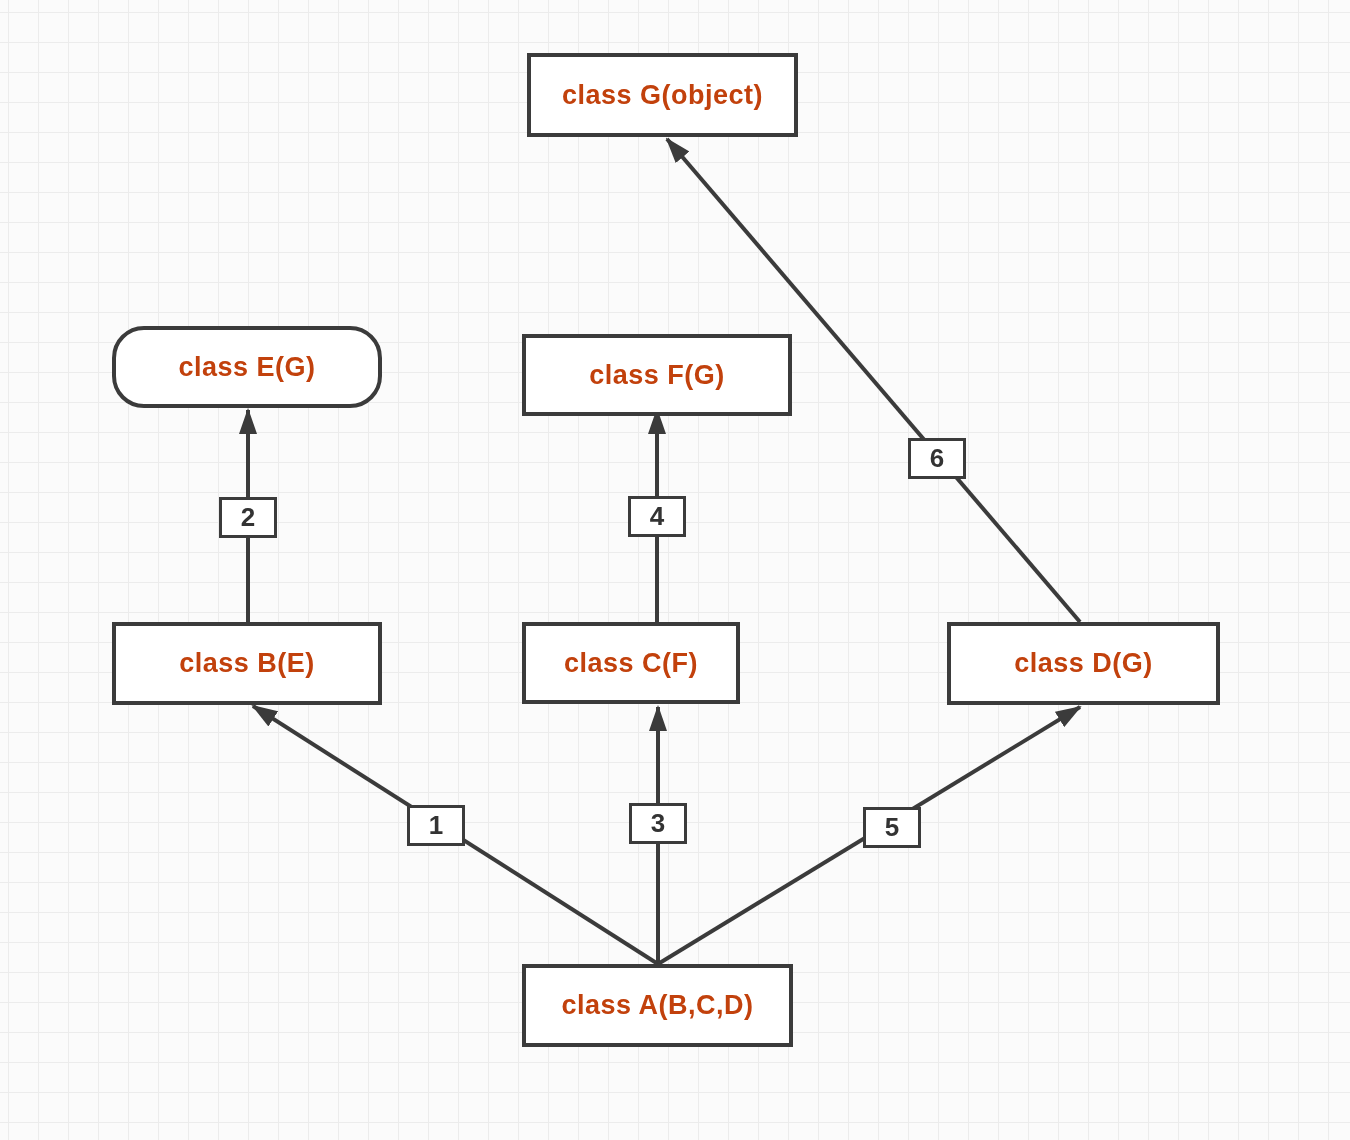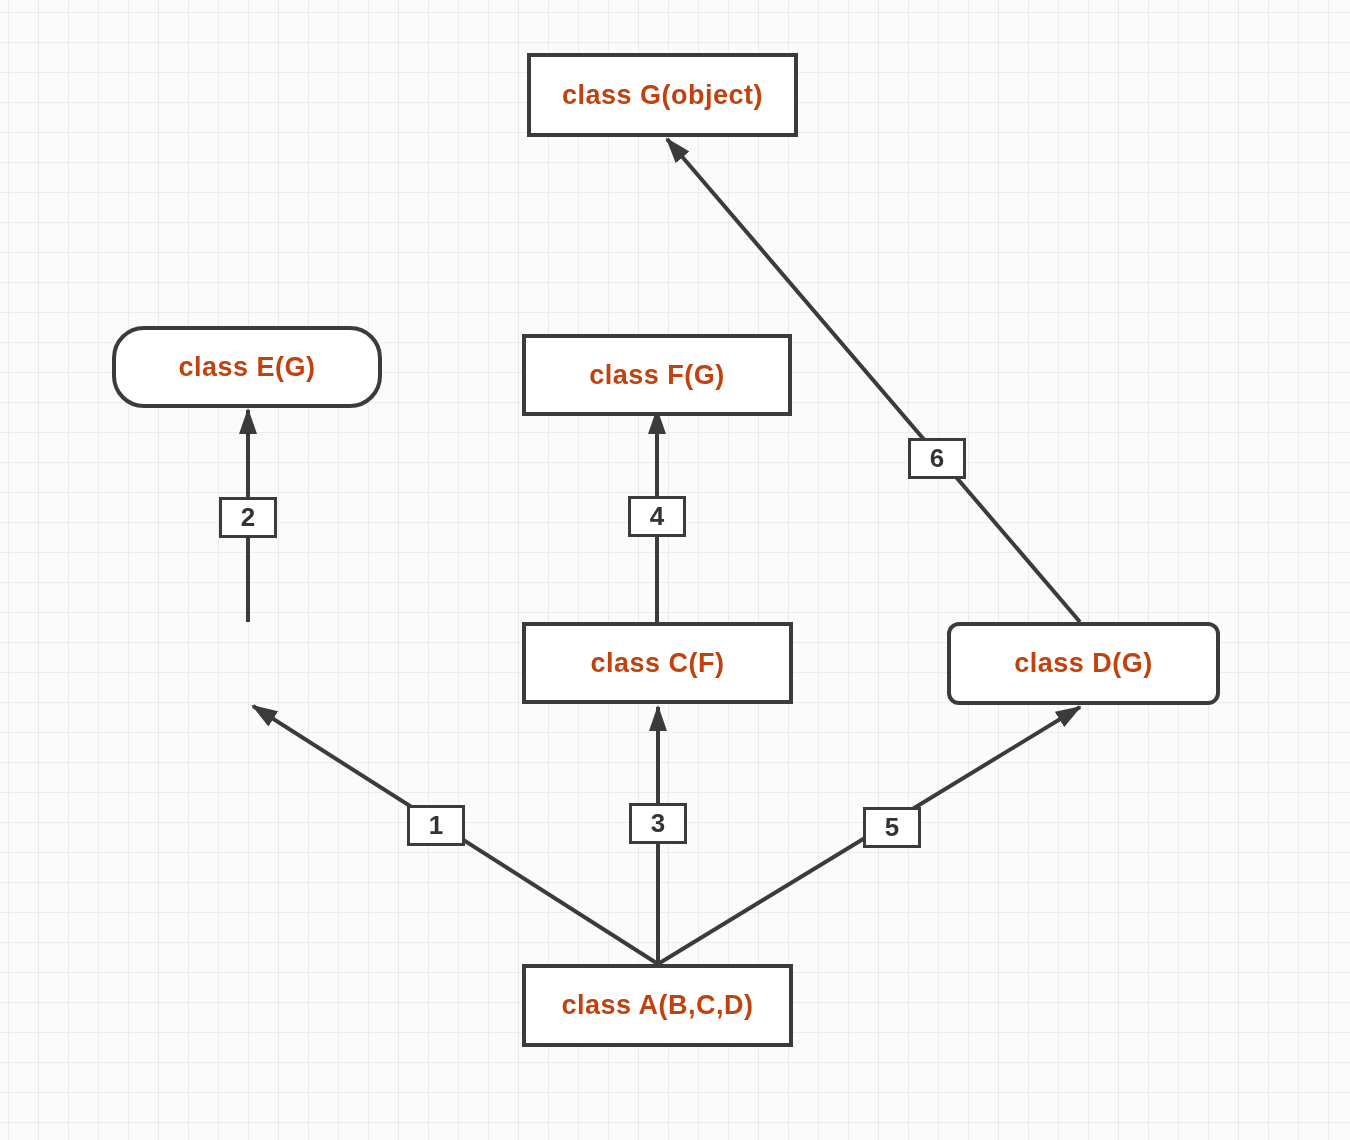--- a/index.html
+++ b/index.html
@@ -51,22 +51,22 @@
     justify-content: center;
     font-weight: bold;
     font-size: 26px;
     color: #333333;
   }
   
   .node-g { left: 527px; top: 53px;  width: 271px; height: 84px; }
   .node-e { left: 112px; top: 326px; width: 270px; height: 82px; border-radius: 32px; }
   .node-f { left: 522px; top: 326px; width: 270px; height: 82px; margin-top: 8px; }
   .node-b { left: 112px; top: 622px; width: 270px; height: 83px; }
-  .node-c { left: 522px; top: 622px; width: 271px; height: 82px; }
-  .node-d { left: 947px; top: 622px; width: 273px; height: 83px; border-radius: 12px; }
+  .node-c { left: 522px; top: 622px; width: 218px; height: 82px; }
+  .node-d { left: 947px; top: 622px; width: 273px; height: 83px; }
   .node-a { left: 522px; top: 964px; width: 271px; height: 83px; }
   
   .label-1 { left: 407px; top: 805px; }
   .label-2 { left: 219px; top: 497px; }
   .label-3 { left: 629px; top: 803px; }
   .label-4 { left: 628px; top: 496px; }
   .label-5 { left: 863px; top: 807px; }
   .label-6 { left: 908px; top: 438px; }
 </style>
 </head>
@@ -92,20 +92,23 @@
 
   <div class="node node-g">
     <span>class G(object)</span>
   </div>
   <div class="node node-e">
     <span>class E(G)</span>
   </div>
   <div class="node node-f">
     <span>class F(G)</span>
   </div>
+  <div class="node node-b">
+    <span>class B(E)</span>
+  </div>
   <div class="node node-c">
     <span>class C(F)</span>
   </div>
   <div class="node node-d">
     <span>class D(G)</span>
   </div>
   <div class="node node-a">
     <span>class A(B,C,D)</span>
   </div>
 

